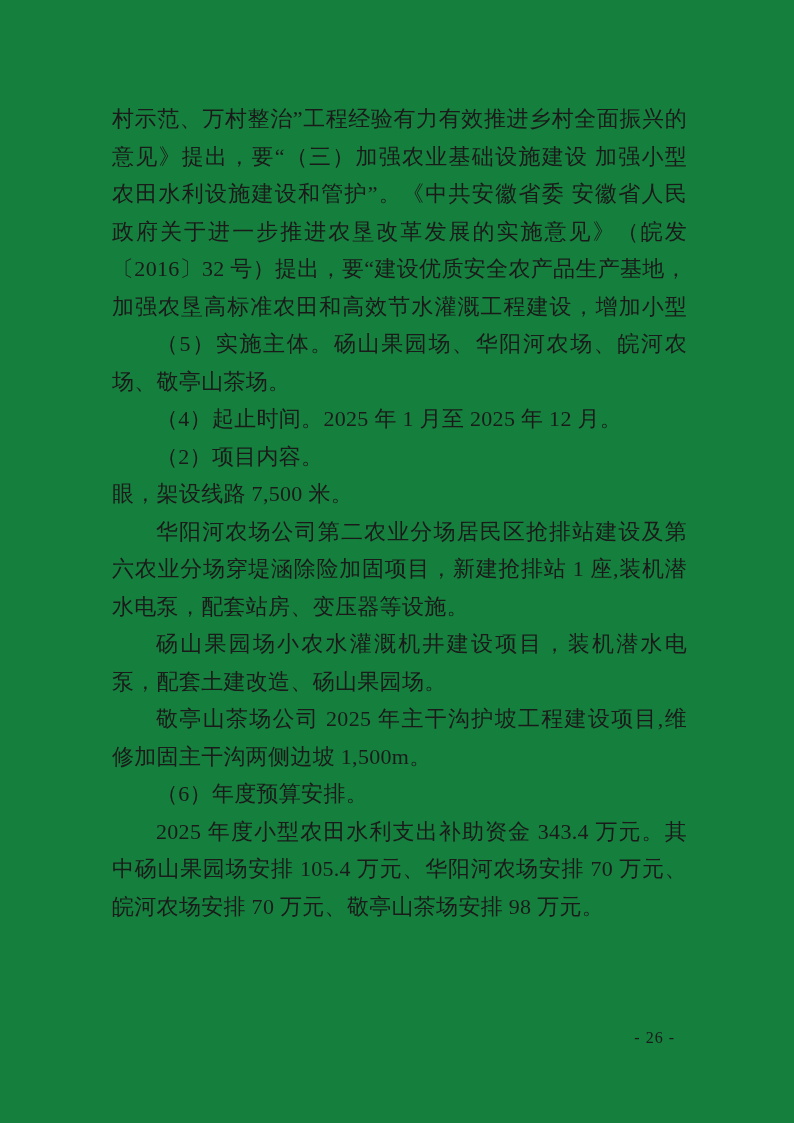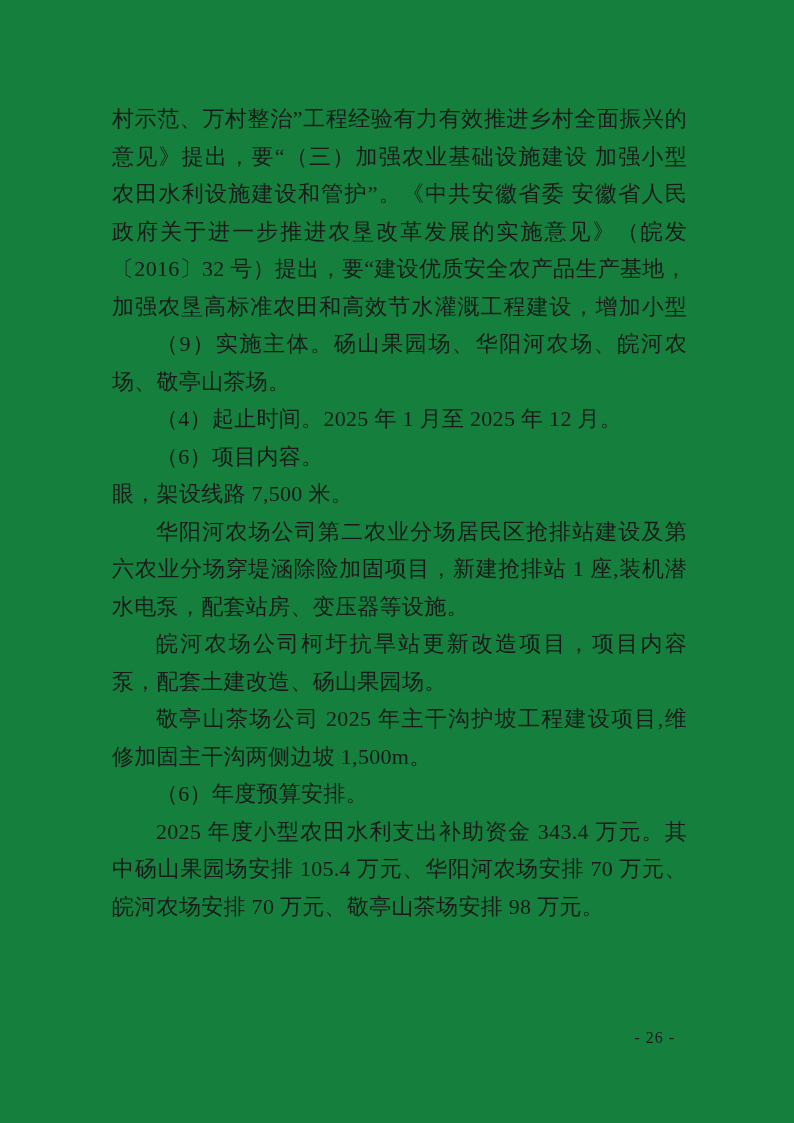--- a/index.html
+++ b/index.html
@@ -52,29 +52,29 @@
 <body>
 
 <div class="page">
   <div class="content">
     <div class="line justify">村示范、万村整治”工程经验有力有效推进乡村全面振兴的</div>
     <div class="line justify">意见》提出，要“（三）加强农业基础设施建设 加强小型</div>
     <div class="line justify">农田水利设施建设和管护”。《中共安徽省委 安徽省人民</div>
     <div class="line justify">政府关于进一步推进农垦改革发展的实施意见》（皖发</div>
     <div class="line justify">〔2016〕32 号）提出，要“建设优质安全农产品生产基地，</div>
     <div class="line justify">加强农垦高标准农田和高效节水灌溉工程建设，增加小型</div>
-    <div class="line indent justify">（9）实施主体。砀山果园场、华阳河农场、皖河农</div>
+    <div class="line indent justify">（5）实施主体。砀山果园场、华阳河农场、皖河农</div>
     <div class="line">场、敬亭山茶场。</div>
     <div class="line indent">（4）起止时间。2025 年 1 月至 2025 年 12 月。</div>
-    <div class="line indent">（6）项目内容。</div>
+    <div class="line indent">（2）项目内容。</div>
     <div class="line">眼，架设线路 7,500 米。</div>
     <div class="line indent justify">华阳河农场公司第二农业分场居民区抢排站建设及第</div>
     <div class="line justify">六农业分场穿堤涵除险加固项目，新建抢排站 1 座,装机潜</div>
     <div class="line">水电泵，配套站房、变压器等设施。</div>
-    <div class="line indent justify">皖河农场公司柯圩抗旱站更新改造项目，项目内容</div>
+    <div class="line indent justify">砀山果园场小农水灌溉机井建设项目，装机潜水电</div>
     <div class="line">泵，配套土建改造、砀山果园场。</div>
     <div class="line indent justify">敬亭山茶场公司 2025 年主干沟护坡工程建设项目,维</div>
     <div class="line">修加固主干沟两侧边坡 1,500m。</div>
     <div class="line indent">（6）年度预算安排。</div>
     <div class="line indent justify">2025 年度小型农田水利支出补助资金 343.4 万元。其</div>
     <div class="line justify">中砀山果园场安排 105.4 万元、华阳河农场安排 70 万元、</div>
     <div class="line">皖河农场安排 70 万元、敬亭山茶场安排 98 万元。</div>
   </div>
   <div class="page-number">- 26 -</div>
 </div>

